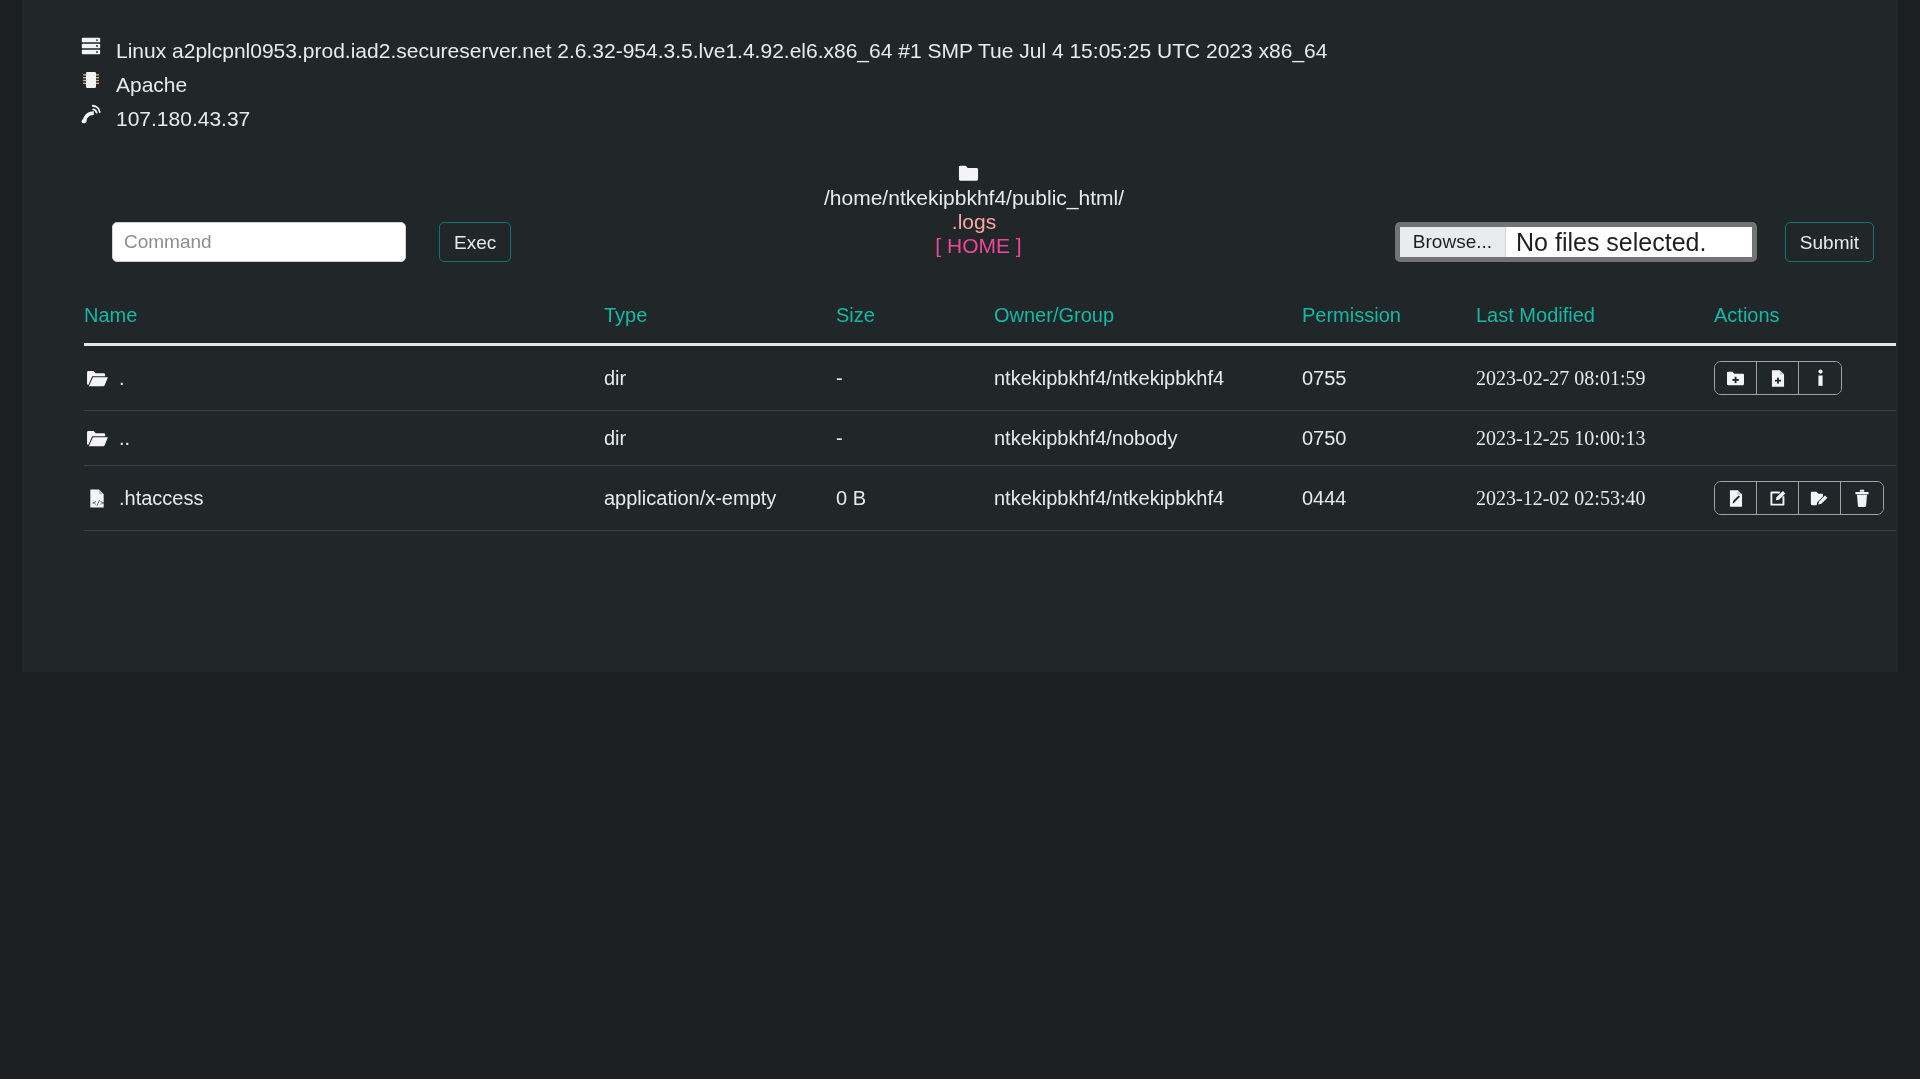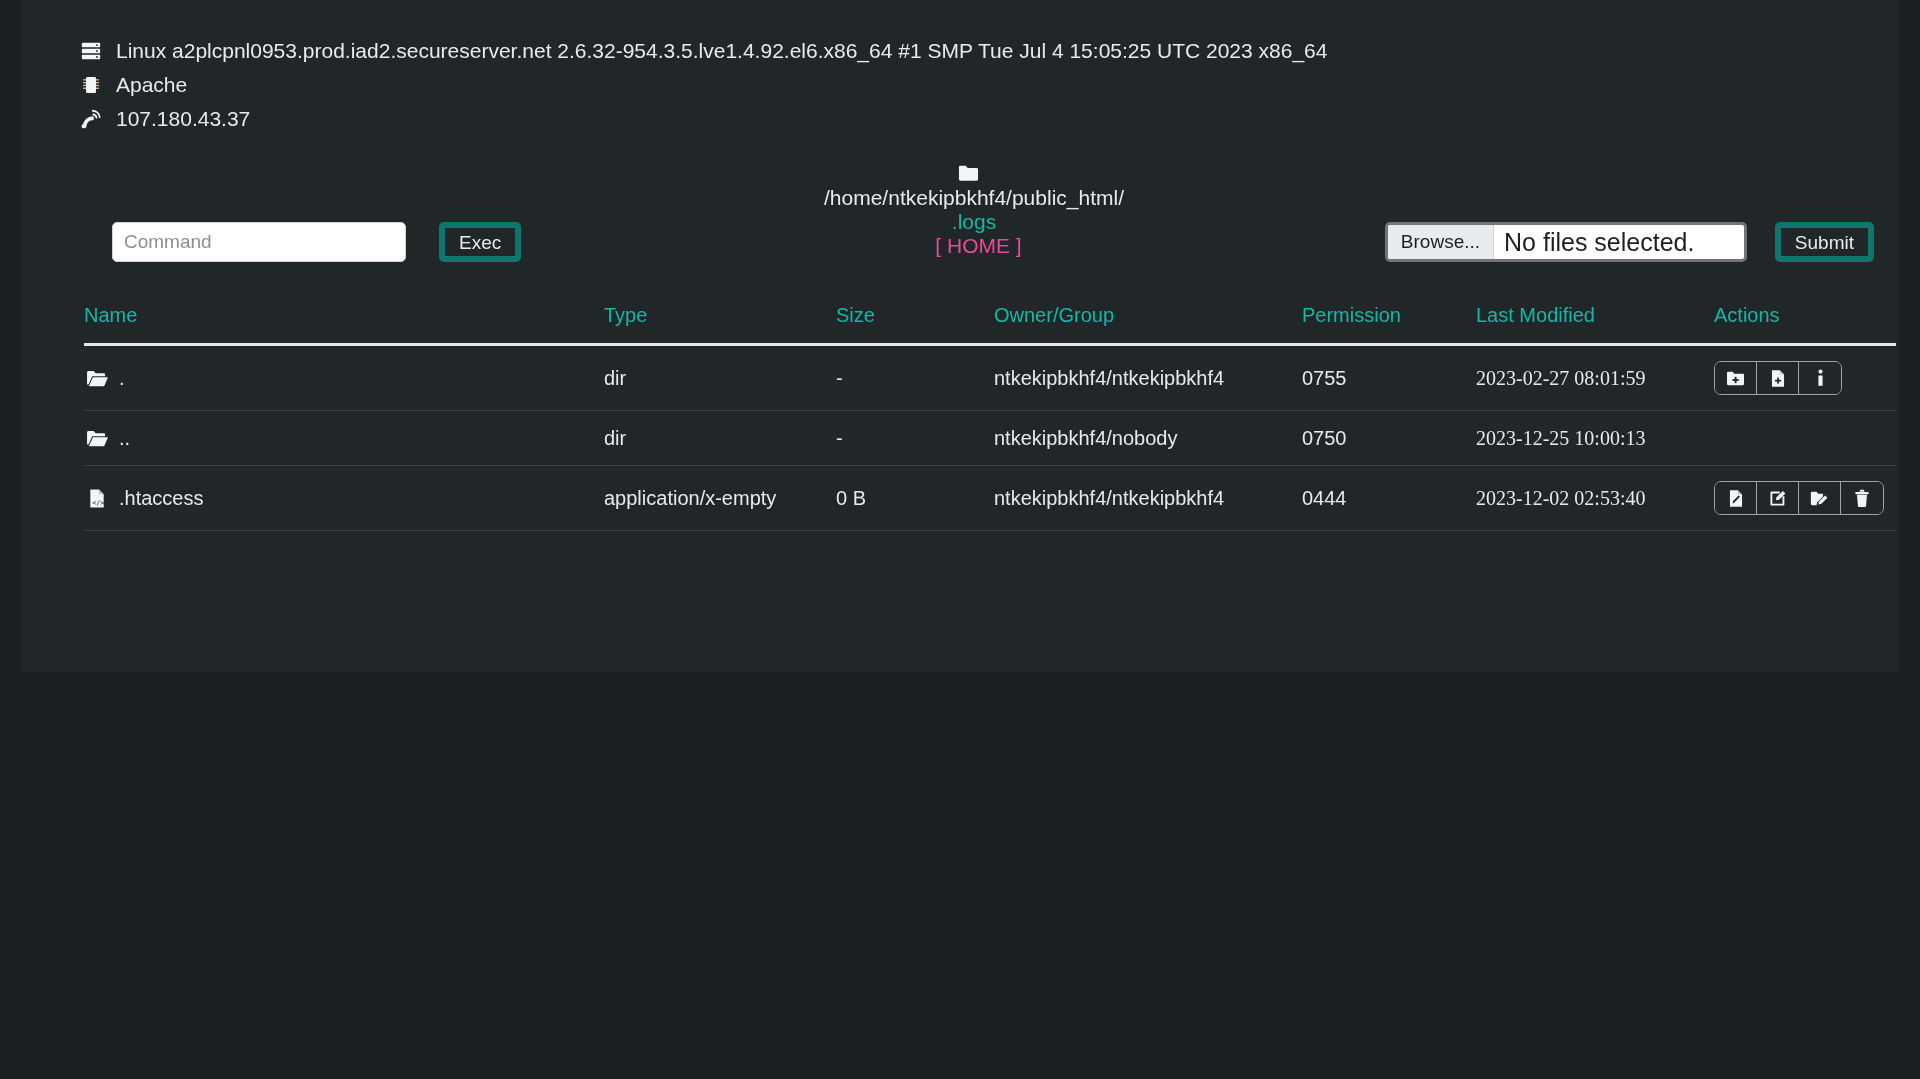--- a/index.html
+++ b/index.html
@@ -30,21 +30,20 @@
     min-height: 672px;
     background: #212629;
     padding: 34px 28px 0 28px;
   }
 
   
   .info-block { margin: 0 0 0 28px; }
 
   .info-line {
     display: flex;
-    align-items: center;
     height: 34px;
     color: #e8eaec;
     font-size: 21px;
     line-height: 34px;
     white-space: nowrap;
   }
 
   .info-line .ico {
     width: 26px;
     height: 24px;
@@ -63,21 +62,21 @@
     margin: 24px 0 0 28px;
     font-size: 21px;
     color: #e8eaec;
     white-space: nowrap;
     flex-direction: column;
   }
   .path-line .ico {
     width: 26px; height: 24px; margin-right: 12px; flex: 0 0 26px;
     display: flex; align-items: center; justify-content: center;
   }
-  .path-seg-current { color: #14b8a6; }
+  .path-seg-current { color: #fca5a5; }
   .path-home { color: #ec4899; margin-left: 9px; }
 
   
   .toolbar {
     position: relative;
     margin: 28px 0 0 34px;
     height: 44px;
     width: 1790px;
   }
 
@@ -93,21 +92,21 @@
     font-family: "Liberation Sans", sans-serif;
     color: #222;
     padding: 0 11px;
     outline: none;
   }
   .cmd-input::placeholder { color: #8b8f92; }
 
   .btn-outline {
     height: 40px;
     background: #212629;
-    border: 6px solid #0f766e;
+    border: 1px solid #0f766e;
     border-radius: 5px;
     color: #e8eaec;
     font-size: 19px;
     font-family: "Liberation Sans", sans-serif;
     padding: 0 14px;
     cursor: pointer;
     line-height: 1;
   }
 
   .exec-btn { margin-left: 33px; }
@@ -119,21 +118,21 @@
     display: flex;
     align-items: center;
   }
 
   .file-input {
     display: flex;
     align-items: stretch;
     width: 362px;
     height: 40px;
     background: #ffffff;
-    border: 3px solid #737373;
+    border: 5px solid #737373;
     border-radius: 5px;
     overflow: hidden;
   }
   .file-browse {
     background: #e9ecee;
     border-right: 1px solid #cfd3d6;
     color: #1d2023;
     font-size: 19px;
     padding: 0 13px;
     display: flex;

